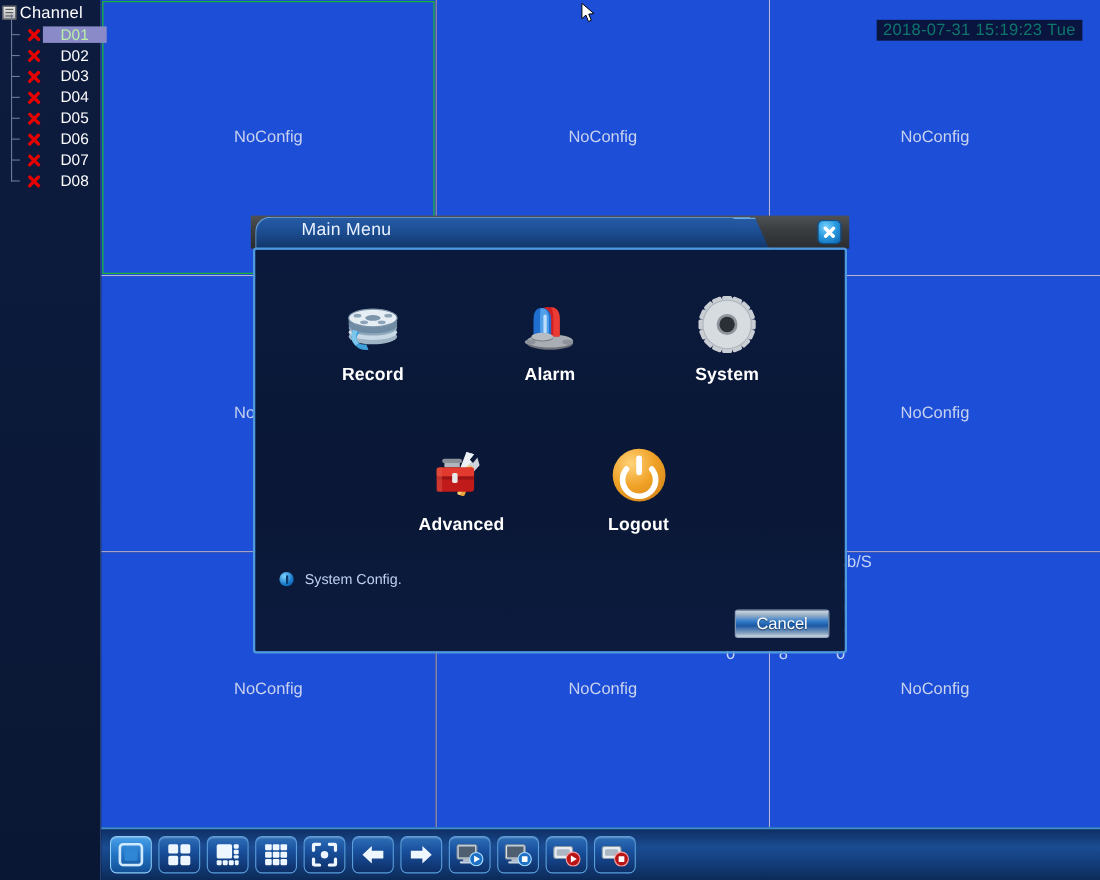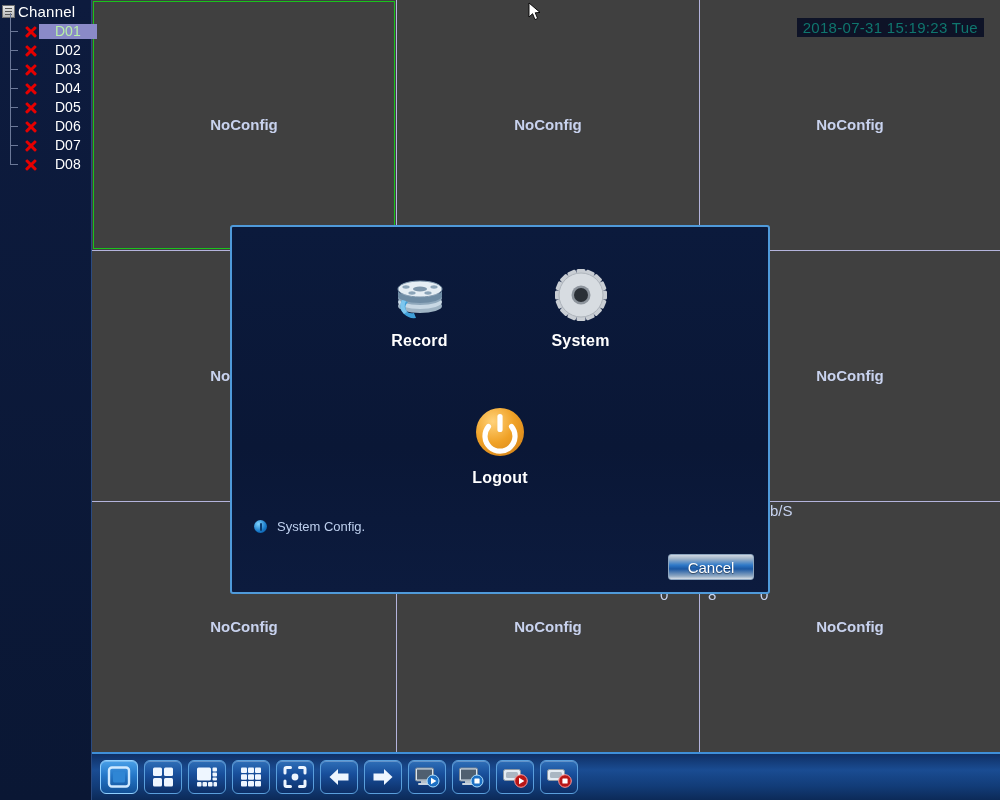--- a/index.html
+++ b/index.html
@@ -94,24 +94,23 @@
 
   
   #video-area {
     position: absolute;
     left: 92px; top: 0;
     width: 908px; height: 752px;
     background: #000;
   }
   .vcell {
     position: absolute;
-    background: #404040;
+    background: #1d4ed8;
     color: #cdd6ef;
     font-size: 15px;
-    font-weight: bold;
   }
   .vcell .nc {
     position: absolute;
     left: 0; right: 0;
     text-align: center;
     top: 116px;
     color: #c8d2ee;
     font-size: 15px;
   }
   .vcell.r2 .nc { top: 116px; }
@@ -446,20 +445,25 @@
         <span class="chan-label">D07</span>
       </div>
       <div class="chan-row">
         <span class="x-mark"></span>
         <span class="chan-label">D08</span>
       </div>
     </div>
   </div>
 
   <div id="dialog">
+    <div id="dlg-titlebar">
+      <div id="dlg-tab"></div>
+      <div id="dlg-title-text">Main Menu</div>
+      <div id="dlg-close"></div>
+    </div>
 
     <div id="dlg-body">
       <div class="menu-grid">
 
         <div class="menu-row">
 
           <div class="menu-item">
             <div class="ico">
               <svg width="60" height="58" viewBox="0 0 60 58">
                 <ellipse cx="30" cy="40" rx="22" ry="7" fill="#9fb4c4"></ellipse>
@@ -472,20 +476,38 @@
                 <ellipse cx="44" cy="21" rx="3.6" ry="1.7" fill="#8ba4b8"></ellipse>
                 <ellipse cx="22" cy="27" rx="3.6" ry="1.7" fill="#8ba4b8"></ellipse>
                 <ellipse cx="38" cy="27" rx="3.6" ry="1.7" fill="#8ba4b8"></ellipse>
                 <path d="M12 34 q-4 8 2 14 q5 5 12 4 l-2-5 q-6 1 -8 -3 q-2 -4 2 -8 z" fill="#3f9fd8"></path>
                 <path d="M12 34 q-4 8 2 14 l3-2 q-4 -5 -1 -11 z" fill="#7cc6ee"></path>
               </svg>
             </div>
             <div class="lbl">Record</div>
           </div>
 
+          <div class="menu-item">
+            <div class="ico">
+              <svg width="60" height="58" viewBox="0 0 60 58">
+                <ellipse cx="30" cy="46" rx="21" ry="6" fill="#6d7178"></ellipse>
+                <ellipse cx="30" cy="44" rx="21" ry="6" fill="#a9adb4"></ellipse>
+                <path d="M28 13 q10 0 10 11 v16 h-18 v-16 q0 -11 8 -11 z" fill="#cf1f22"></path>
+                <path d="M30 13 q9 0 9 11 v16 h-6 v-16 q0 -11 -3 -11 z" fill="#ea3b35"></path>
+                <path d="M22 14 q9 0 9 11 v16 h-16 v-16 q0 -11 7 -11 z" fill="#1f6fd0"></path>
+                <path d="M22 14 q6 0 7 8 v19 h-8 v-19 q0 -8 1 -8 z" fill="#4f9fea"></path>
+                <rect x="24" y="20" width="3" height="17" rx="1.4" fill="#cfe9ff" opacity="0.85"></rect>
+                <ellipse cx="23" cy="41" rx="10" ry="3.5" fill="#7d828a"></ellipse>
+                <ellipse cx="23" cy="40" rx="10" ry="3.5" fill="#b7bcc3"></ellipse>
+                <ellipse cx="12" cy="45" rx="5" ry="2.4" fill="#8e939b"></ellipse>
+                <ellipse cx="46" cy="45" rx="5" ry="2.4" fill="#8e939b"></ellipse>
+              </svg>
+            </div>
+            <div class="lbl">Alarm</div>
+          </div>
 
           <div class="menu-item">
             <div class="ico">
               <svg width="60" height="58" viewBox="0 0 60 58">
                 <g fill="#c7ccd2">
                   <path d="M30 5 l5 0 1 8 -7 0 z"></path>
                   <path d="M30 53 l5 0 1 -8 -7 0 z" transform="translate(-2,0)"></path>
                 </g>
                 <g transform="translate(30,29)">
                   <g fill="#c9ced4">
@@ -512,20 +534,38 @@
                   <circle cx="0" cy="0" r="7" fill="#2b3036"></circle>
                 </g>
               </svg>
             </div>
             <div class="lbl">System</div>
           </div>
         </div>
 
         <div class="menu-row" style="margin-top:42px">
 
+          <div class="menu-item">
+            <div class="ico">
+              <svg width="60" height="58" viewBox="0 0 60 58">
+                <path d="M34 8 l7 2 -4 5 3 3 4 -5 2 7 -9 10 -5 -5 z" fill="#cfd4da"></path>
+                <path d="M34 8 l7 2 -4 5 1.6 1.6 -8 9.4 -2.6 -2.6 z" fill="#eef1f4"></path>
+                <rect x="30" y="20" width="7" height="28" rx="2" transform="rotate(20 33 34)" fill="#e6a534"></rect>
+                <rect x="30" y="20" width="3.4" height="28" rx="1.6" transform="rotate(20 33 34)" fill="#f6cd77"></rect>
+                <rect x="12" y="14" width="18" height="4" rx="2" fill="#8b9198"></rect>
+                <path d="M14 18 h14 v4 h-14 z" fill="#b0b6bd"></path>
+                <rect x="7" y="22" width="34" height="22" rx="3" fill="#c01a1a"></rect>
+                <rect x="7" y="22" width="34" height="9" rx="3" fill="#e23a2e"></rect>
+                <rect x="7" y="30" width="34" height="3" fill="#9e1414"></rect>
+                <rect x="21" y="27" width="5" height="9" rx="1.5" fill="#e8e8e8"></rect>
+                <rect x="7" y="22" width="5" height="22" fill="#e05c4a" opacity="0.45"></rect>
+              </svg>
+            </div>
+            <div class="lbl">Advanced</div>
+          </div>
 
 
           <div class="menu-item">
             <div class="ico">
               <svg width="60" height="58" viewBox="0 0 60 58">
                 <defs>
                   <radialGradient id="pwg" cx="35%" cy="28%" r="80%">
                     <stop offset="0%" stop-color="#ffd27a"></stop>
                     <stop offset="55%" stop-color="#f0a227"></stop>
                     <stop offset="100%" stop-color="#d8871a"></stop>

